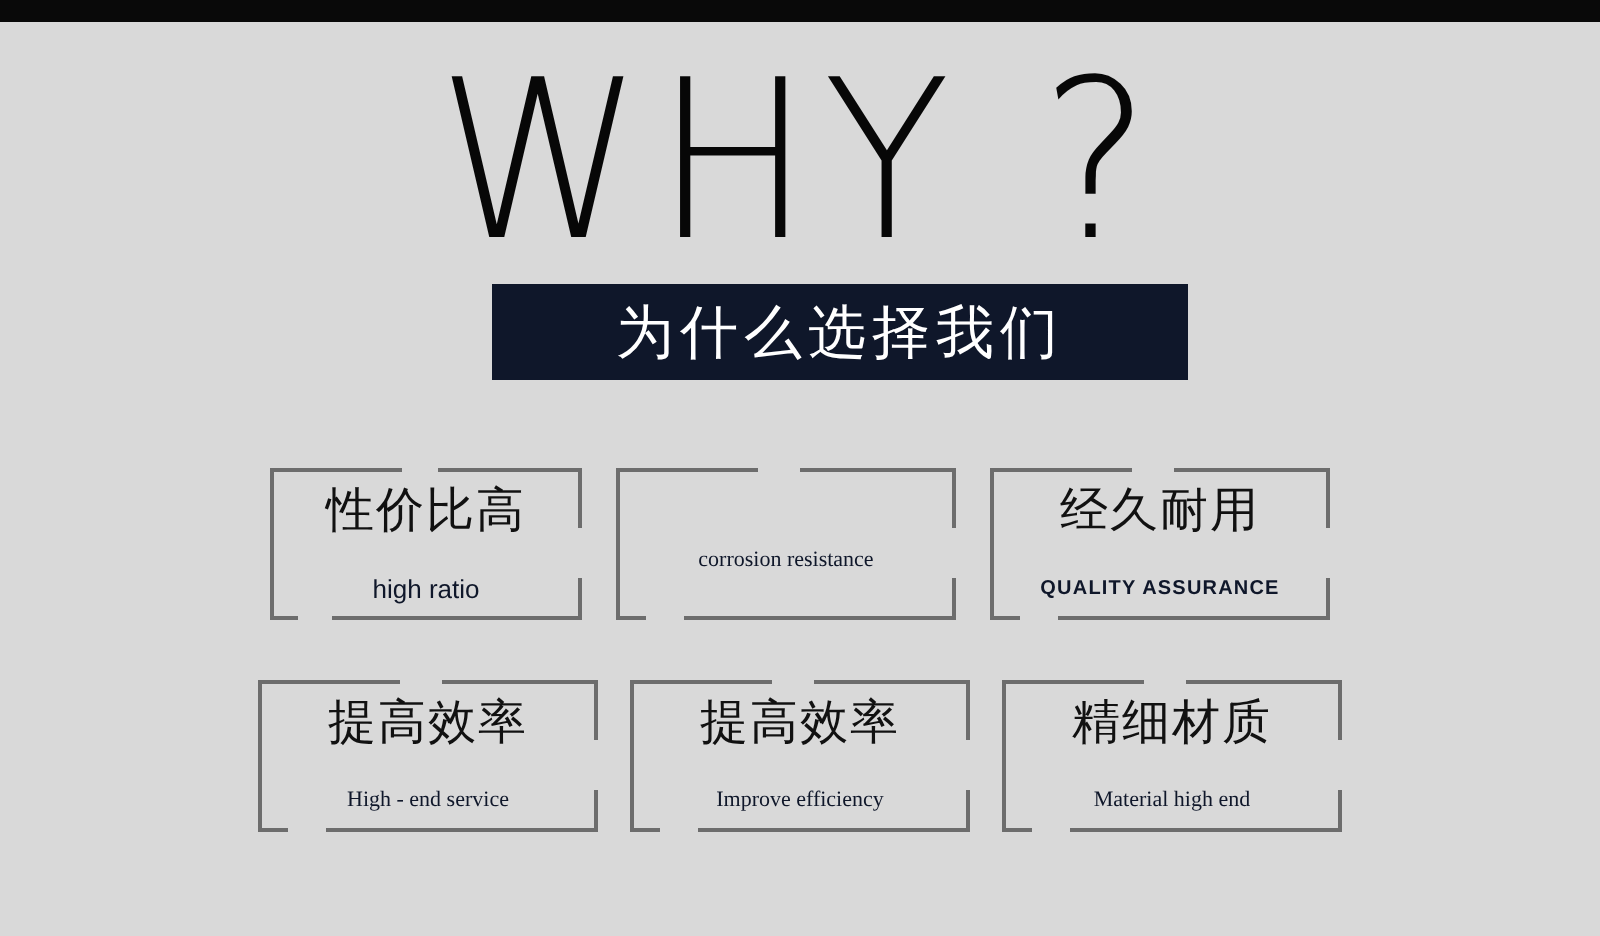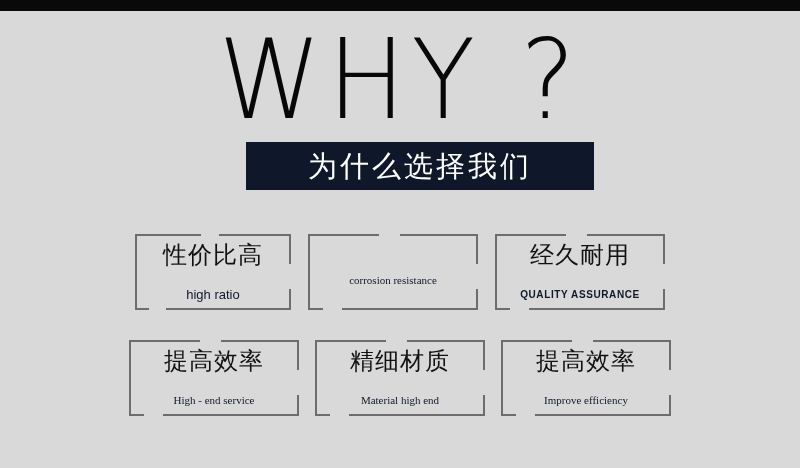--- a/index.html
+++ b/index.html
@@ -251,34 +251,34 @@
 
     <div class="card wide">
       <span class="edge-left"></span>
       <span class="edge-top-a"></span>
       <span class="edge-top-b"></span>
       <span class="edge-right-a"></span>
       <span class="edge-right-b"></span>
       <span class="edge-bot-a"></span>
       <span class="edge-bot-b"></span>
       <div class="card-inner">
+        <div class="card-cn">提高效率</div>
+        <div class="card-en tiny">Improve efficiency</div>
+      </div>
+    </div>
+
+    <div class="card wide">
+      <span class="edge-left"></span>
+      <span class="edge-top-a"></span>
+      <span class="edge-top-b"></span>
+      <span class="edge-right-a"></span>
+      <span class="edge-right-b"></span>
+      <span class="edge-bot-a"></span>
+      <span class="edge-bot-b"></span>
+      <div class="card-inner">
         <div class="card-cn">精细材质</div>
         <div class="card-en tiny">Material high end</div>
       </div>
     </div>
 
-    <div class="card wide">
-      <span class="edge-left"></span>
-      <span class="edge-top-a"></span>
-      <span class="edge-top-b"></span>
-      <span class="edge-right-a"></span>
-      <span class="edge-right-b"></span>
-      <span class="edge-bot-a"></span>
-      <span class="edge-bot-b"></span>
-      <div class="card-inner">
-        <div class="card-cn">提高效率</div>
-        <div class="card-en tiny">Improve efficiency</div>
-      </div>
-    </div>
-
   </div>
 
 </div>
 
 </body></html>

